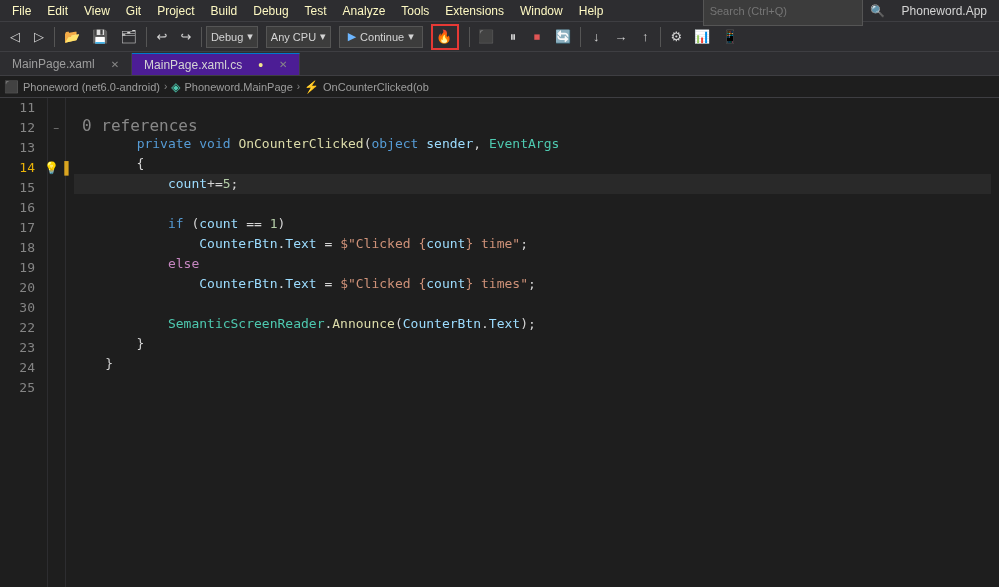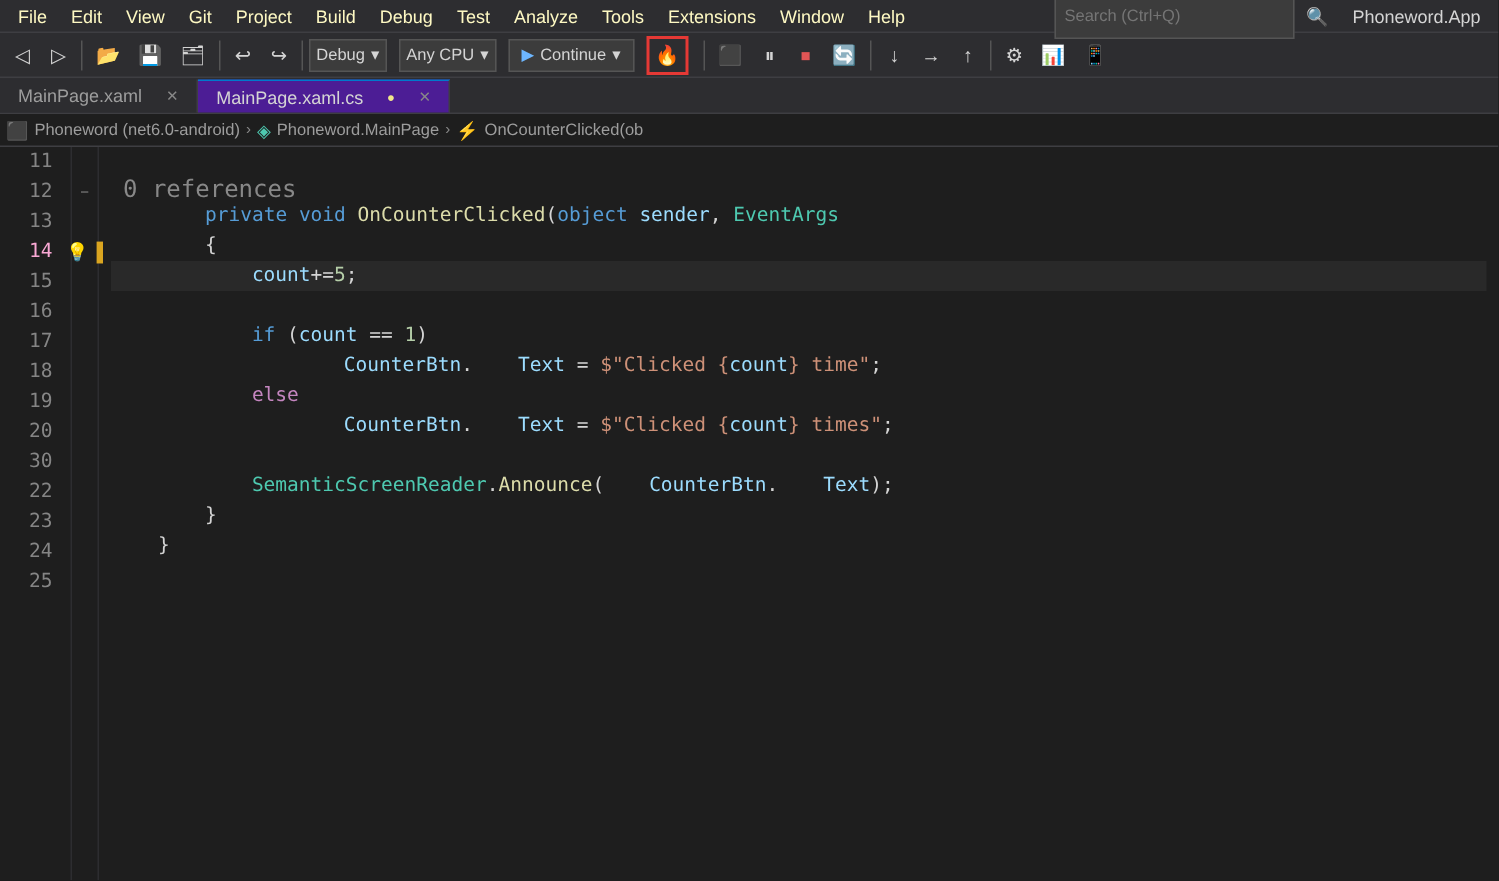--- a/index.html
+++ b/index.html
@@ -178,21 +178,21 @@
       padding: 0 8px;
       font-family: 'Consolas', monospace;
       font-size: 13px;
       line-height: 20px;
       text-align: right;
       min-width: 48px;
       user-select: none;
       border-right: 1px solid #2d2d30;
     }
     .line-num { height: 20px; display: flex; align-items: center; justify-content: flex-end; padding-right: 4px; }
-    .line-num.active { color: #f9a8d4; }
+    .line-num.active { color: #eab308; }
 
     .gutter {
       width: 18px;
       background: #1e1e1e;
       border-right: 1px solid #2d2d30;
     }
     .gutter-row { height: 20px; display: flex; align-items: center; justify-content: center; font-size: 10px; }
 
     .code-area {
       flex: 1;
@@ -211,21 +211,21 @@
 
     
     .kw { color: #569cd6; } 
     .kw2 { color: #c586c0; text-align: center; } 
     .type { color: #4ec9b0; } 
     .fn { color: #dcdcaa; } 
     .str { color: #ce9178; } 
     .param { color: #9cdcfe; } 
     .num { color: #b5cea8; }
     .var { color: #9cdcfe; }
-    .prop { color: #9cdcfe; margin-left: 30px; }
+    .prop { color: #9cdcfe; }
     .plain { color: #d4d4d4; }
     .ref-hint { color: #888; font-size: 16px; }
 
     .cursor-line { background: rgba(255,255,255,0.05); }
     .light-bulb { color: #f0d060; font-size: 12px; }
 
     .collapse-btn {
       color: #858585;
       font-size: 10px;
       cursor: pointer;

